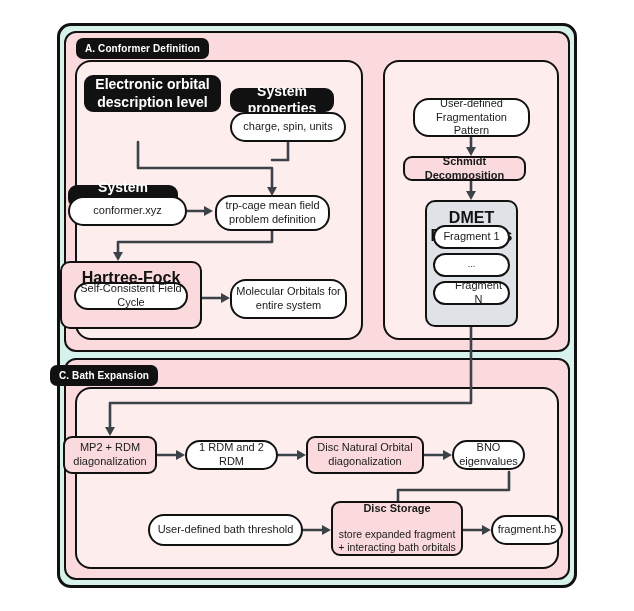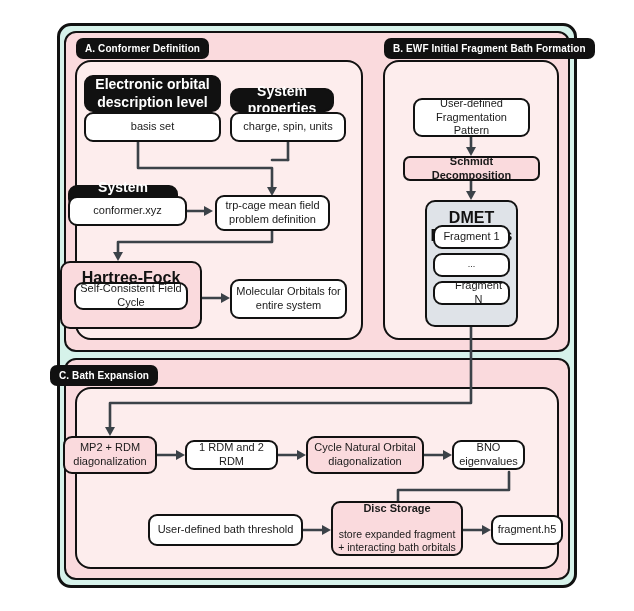--- a/index.html
+++ b/index.html
@@ -33,21 +33,21 @@
   .pill-a{left:76px;top:38px;}
   .pill-b{left:384px;top:38px;}
   .pill-c{left:50px;top:365px;}
 
   
   .node{
     position:absolute;box-sizing:border-box;border:2.5px solid #111;border-radius:9px;
     display:flex;flex-direction:column;align-items:center;justify-content:center;
     text-align:center;font-size:11px;color:#1a1a1a;line-height:1.25;padding:2px 4px;
   }
-  .node.white{background:#ffffff;}
+  .node.white{background:#ffffff;border-radius:16px;}
   .node.pink{background:#fadadd;}
   .node.bold{font-weight:bold;}
 
   
   .hdr{
     position:absolute;box-sizing:border-box;background:#111;color:#fff;
     border:2.5px solid #111;border-radius:9px;
     display:flex;align-items:center;justify-content:center;text-align:center;
     font-size:14px;font-weight:bold;line-height:1.22;padding:2px 4px;
   }
@@ -74,21 +74,20 @@
 
   <div class="panel panel-a"></div>
   <div class="inner-box inner-a"></div>
 
   <div class="inner-box inner-b"></div>
 
   <div class="panel panel-c"></div>
   <div class="inner-box inner-c"></div>
 
   <div class="pill pill-a">A. Conformer Definition</div>
-  <div class="pill pill-b">B. EWF Initial Fragment Bath Formation</div>
   <div class="pill pill-c">C. Bath Expansion</div>
 
   <svg class="links">
 
     <path class="ln" d="M 138 142 L 138 168 L 272 168 L 272 189"></path>
 
     <path class="ln" d="M 288 142 L 288 160"></path>
     <path class="ln" d="M 288 160 L 272 160"></path>
     <polygon class="ar" points="272,196 267,187 277,187"></polygon>
 
@@ -123,53 +122,52 @@
     <polygon class="ar" points="398,510 393,501 403,501"></polygon>
 
     <path class="ln" d="M 303 530 L 323 530"></path>
     <polygon class="ar" points="331,530 322,525 322,535"></polygon>
 
     <path class="ln" d="M 463 530 L 483 530"></path>
     <polygon class="ar" points="491,530 482,525 482,535"></polygon>
   </svg>
 
   <div class="hdr" style="left:84px;top:75px;width:137px;height:37px;">Electronic orbital description level</div>
-  <div class="node white" style="left:84px;top:112px;width:137px;height:30px;">basis set</div>
 
   <div class="hdr" style="left:230px;top:88px;width:104px;height:24px;">System properties</div>
   <div class="node white" style="left:230px;top:112px;width:116px;height:30px;">charge, spin, units</div>
 
   <div class="hdr" style="left:68px;top:185px;width:110px;height:23px;">System geometry</div>
   <div class="node white" style="left:215px;top:195px;width:115px;height:36px;">trp-cage mean field problem definition</div>
 
   <div class="node white" style="left:68px;top:196px;width:119px;height:30px;">conformer.xyz</div>
 
   <div class="group" style="left:60px;top:261px;width:142px;height:68px;">
     <div class="group-title" style="top:6px;">Hartree-Fock Calculation</div>
   </div>
   <div class="node white" style="left:74px;top:282px;width:114px;height:28px;">Self-Consistent Field Cycle</div>
 
   <div class="node white" style="left:230px;top:279px;width:117px;height:40px;">Molecular Orbitals for entire system</div>
 
   <div class="node white" style="left:413px;top:98px;width:117px;height:39px;">User-defined Fragmentation Pattern</div>
 
-  <div class="node pink bold" style="left:403px;top:156px;width:137px;height:25px;border-radius:7px;">Schmidt Decomposition</div>
+  <div class="node pink bold" style="left:403px;top:156px;width:123px;height:25px;">Schmidt Decomposition</div>
 
   <div class="group" style="left:425px;top:200px;width:93px;height:127px;background:#dfe3e8;">
     <div class="group-title" style="top:7px;">DMET Fragments</div>
   </div>
   <div class="node white" style="left:433px;top:225px;width:77px;height:24px;">Fragment 1</div>
   <div class="node white" style="left:433px;top:253px;width:77px;height:24px;font-size:9px;">...</div>
   <div class="node white" style="left:433px;top:281px;width:77px;height:24px;padding-left:18px;">Fragment N</div>
 
   <div class="node pink" style="left:63px;top:436px;width:94px;height:38px;">MP2 + RDM diagonalization</div>
 
   <div class="node white" style="left:185px;top:440px;width:93px;height:30px;">1 RDM and 2 RDM</div>
 
-  <div class="node pink" style="left:306px;top:436px;width:118px;height:38px;">Cycle Natural Orbital diagonalization</div>
+  <div class="node pink" style="left:306px;top:436px;width:118px;height:38px;">Disc Natural Orbital diagonalization</div>
 
   <div class="node white" style="left:452px;top:440px;width:73px;height:30px;">BNO eigenvalues</div>
 
   <div class="node white" style="left:148px;top:514px;width:155px;height:32px;">User-defined bath threshold</div>
 
   <div class="node pink" style="left:331px;top:501px;width:132px;height:55px;">
     <div style="font-weight:bold;font-size:11px;">Disc Storage</div>
     <div style="font-size:10.5px;line-height:1.3;margin-top:12px;">store expanded fragment + interacting bath orbitals</div>
   </div>
 

